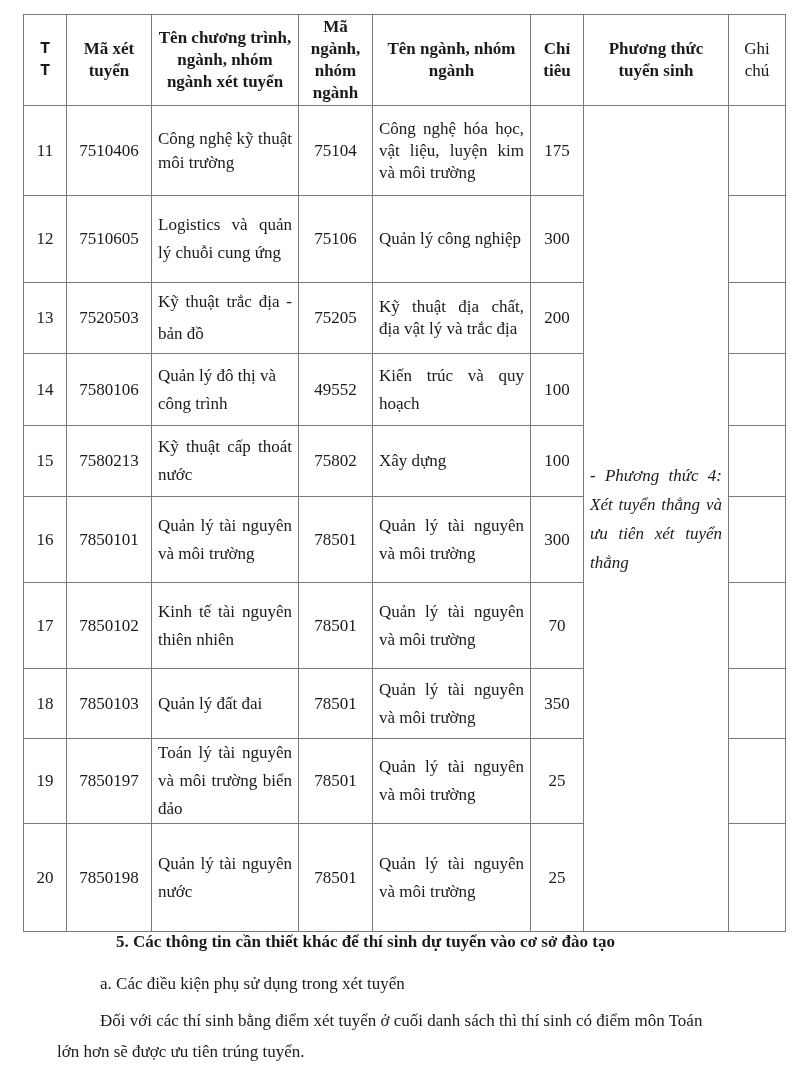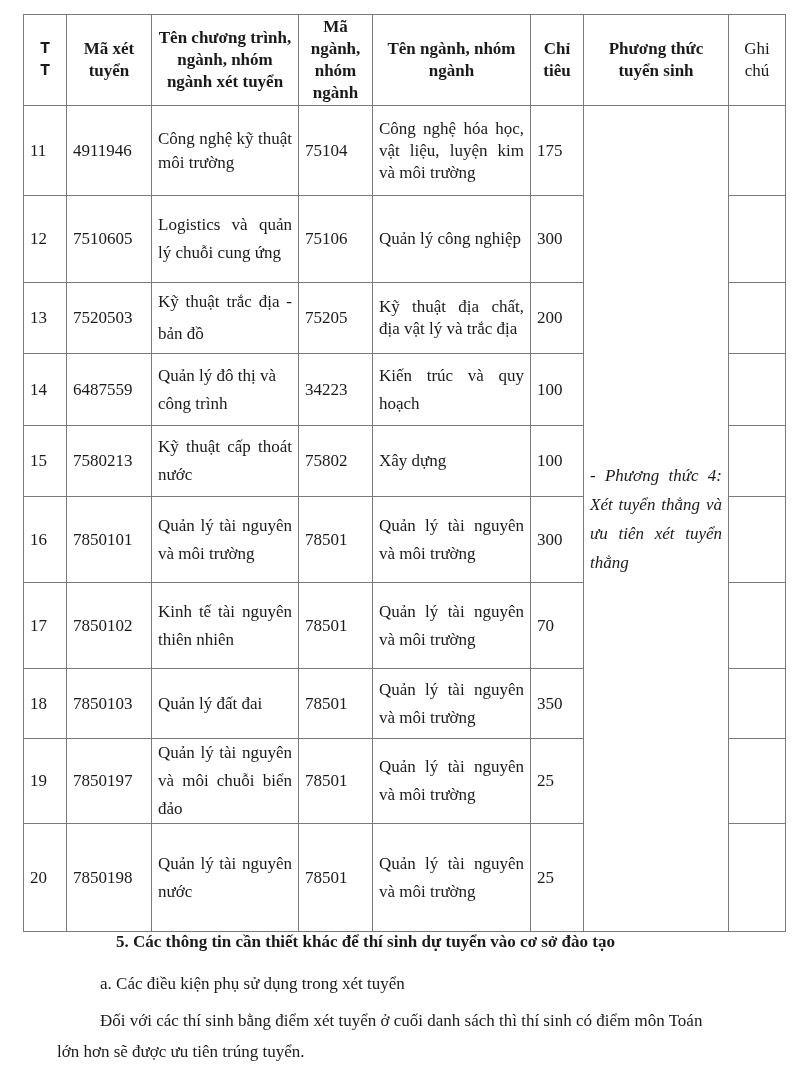--- a/index.html
+++ b/index.html
@@ -17,21 +17,21 @@
   table.adm td, table.adm th {
     border: 1.5px solid #7a7a7a;
     padding: 0 6px;
     vertical-align: middle;
     overflow: hidden;
   }
   table.adm th {
     font-weight: bold; text-align: center; line-height: 22px; font-size: 17px;
   }
   table.adm th.normal { font-weight: normal; }
-  td.c { text-align: left; font-family: Liberation Serif, serif; }
+  td.c { text-align: center; font-family: Liberation Serif, serif; }
   td.j { text-align: justify; text-align-last: left; }
   td.method { vertical-align: top; padding-top: 4px; line-height: 29px; text-align: justify; font-style: italic; }
   tr.hdr { height: 91px; }
   .doc { position: absolute; left: 0; width: 800px; font-size: 17px; }
   .h5 { top: 932px; left: 116px; font-weight: bold; font-size: 17px; }
   .pa { top: 974px; left: 100px; }
   .p1 { top: 1011px; left: 100px; }
   .p2 { top: 1042px; left: 57px; }
 </style>
 </head>
@@ -56,21 +56,21 @@
       <th>Mã ngành, nhóm ngành</th>
       <th>Tên ngành, nhóm ngành</th>
       <th style="padding:0 4px;">Chỉ tiêu</th>
       <th>Phương thức tuyển sinh</th>
       <th class="normal" style="padding:12px 10px;font-family:Liberation Serif, serif;">Ghi chú</th>
     </tr>
   </thead>
   <tbody>
     <tr style="height:90px">
       <td class="c">11</td>
-      <td class="c">4911946</td>
+      <td class="c">7510406</td>
       <td class="j">Công nghệ kỹ thuật môi trường</td>
       <td class="c">75104</td>
       <td class="j" style="line-height:22px">Công nghệ hóa học, vật liệu, luyện kim và môi trường</td>
       <td class="c">175</td>
       <td class="method" rowspan="10">- Phương thức 4: Xét tuyển thẳng và ưu tiên xét tuyển thẳng</td>
       <td></td>
     </tr>
     <tr style="height:87px">
       <td class="c">12</td>
       <td class="c">7510605</td>
@@ -84,23 +84,23 @@
       <td class="c">13</td>
       <td class="c">7520503</td>
       <td class="j" style="line-height:32px">Kỹ thuật trắc địa - bản đồ</td>
       <td class="c">75205</td>
       <td class="j" style="line-height:22px">Kỹ thuật địa chất, địa vật lý và trắc địa</td>
       <td class="c">200</td>
       <td></td>
     </tr>
     <tr style="height:72px">
       <td class="c">14</td>
-      <td class="c">6487559</td>
+      <td class="c">7580106</td>
       <td style="line-height:28px">Quản lý đô thị và công trình</td>
-      <td class="c">34223</td>
+      <td class="c">49552</td>
       <td class="j" style="line-height:28px">Kiến trúc và quy hoạch</td>
       <td class="c">100</td>
       <td></td>
     </tr>
     <tr style="height:71px">
       <td class="c">15</td>
       <td class="c">7580213</td>
       <td class="j" style="line-height:28px">Kỹ thuật cấp thoát nước</td>
       <td class="c">75802</td>
       <td>Xây dựng</td>
@@ -130,21 +130,21 @@
       <td class="c">7850103</td>
       <td>Quản lý đất đai</td>
       <td class="c">78501</td>
       <td class="j" style="line-height:28px">Quản lý tài nguyên và môi trường</td>
       <td class="c">350</td>
       <td></td>
     </tr>
     <tr style="height:85px">
       <td class="c">19</td>
       <td class="c">7850197</td>
-      <td class="j" style="line-height:28px">Quản lý tài nguyên và môi chuỗi biển đảo</td>
+      <td class="j" style="line-height:28px">Toán lý tài nguyên và môi trường biển đảo</td>
       <td class="c">78501</td>
       <td class="j" style="line-height:28px">Quản lý tài nguyên và môi trường</td>
       <td class="c">25</td>
       <td></td>
     </tr>
     <tr style="height:108px">
       <td class="c">20</td>
       <td class="c">7850198</td>
       <td class="j" style="line-height:28px">Quản lý tài nguyên nước</td>
       <td class="c">78501</td>

